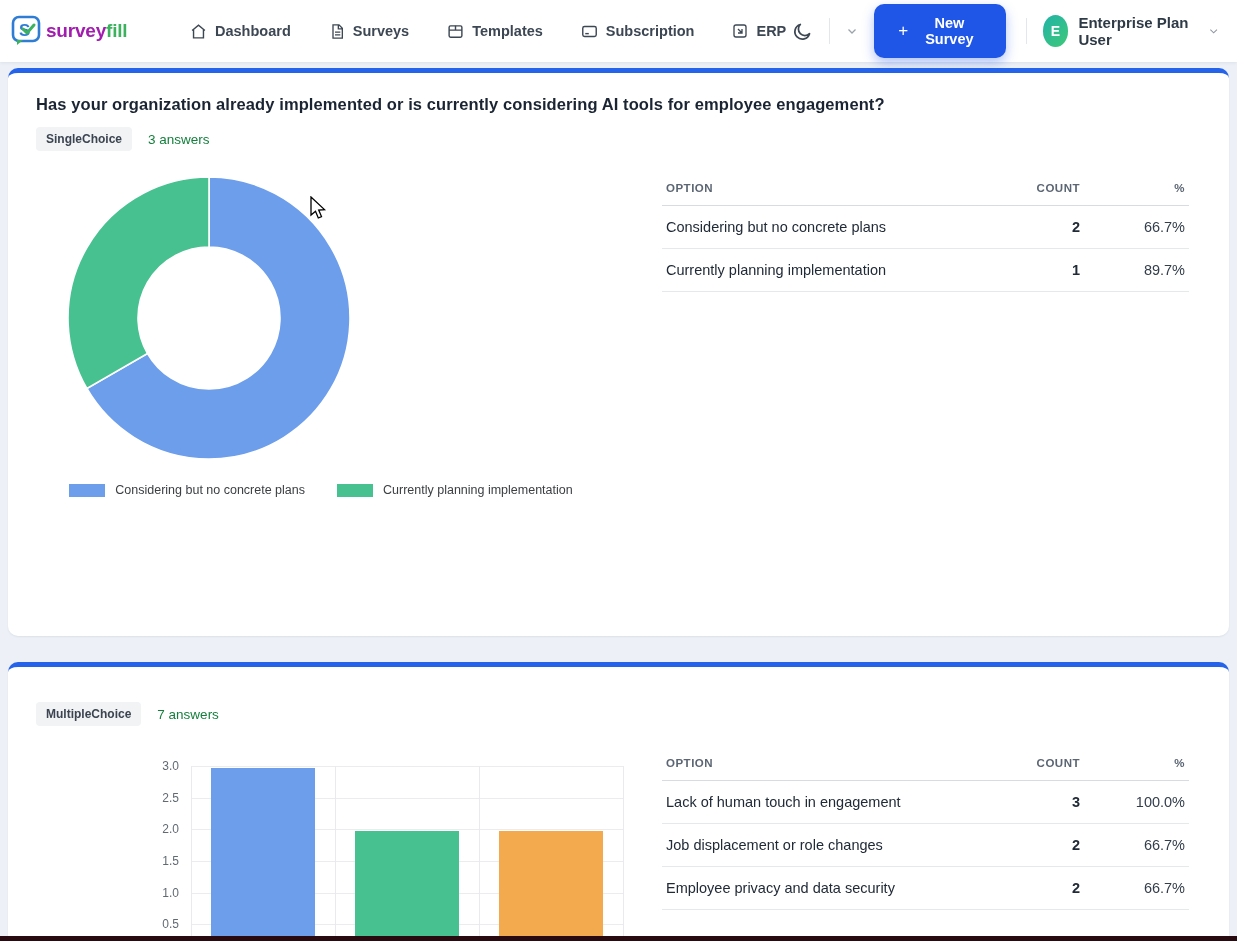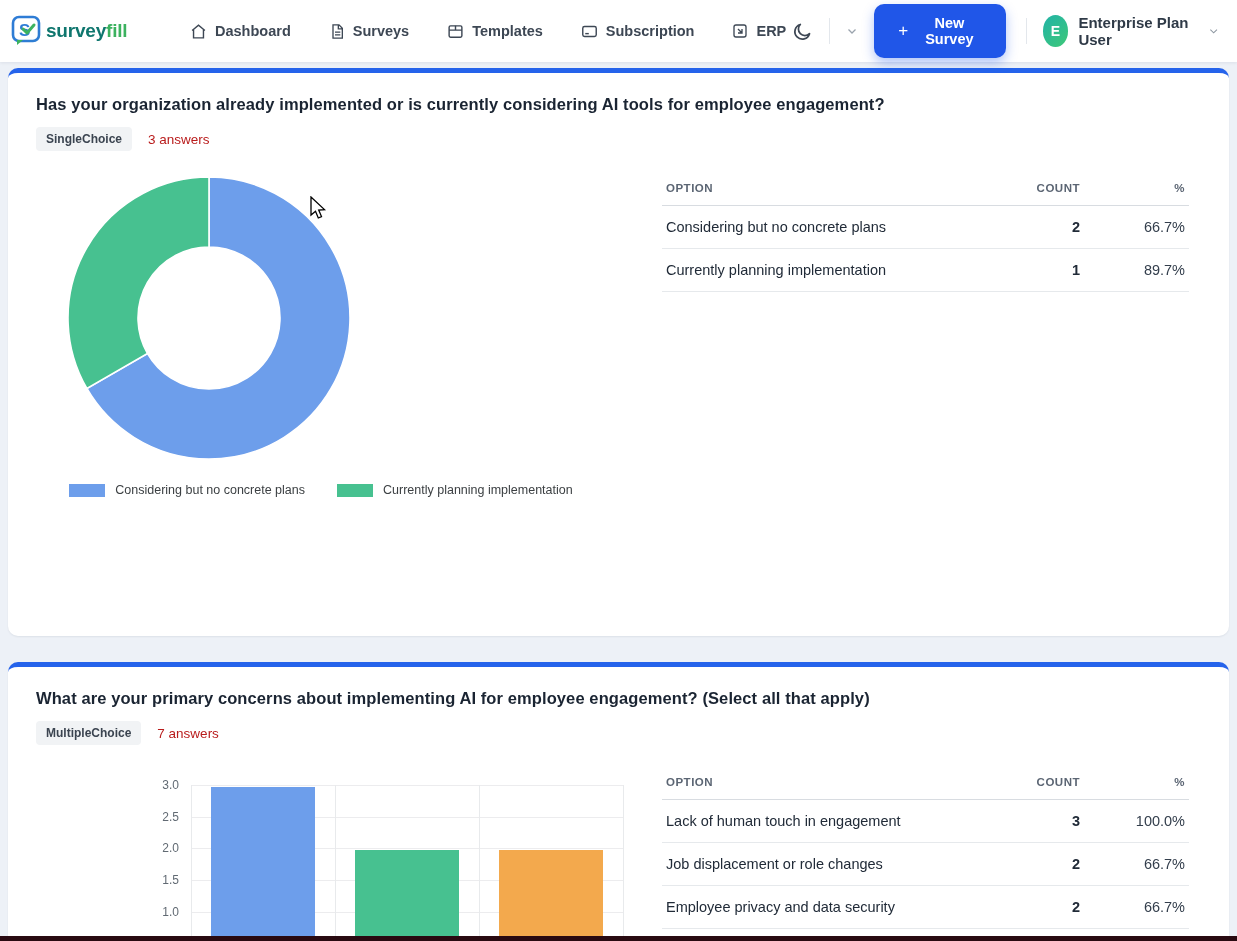--- a/index.html
+++ b/index.html
@@ -4,21 +4,21 @@
 <style>
   * { margin:0; padding:0; box-sizing:border-box; }
   html,body { width:1237px; height:941px; overflow:hidden;
     font-family:"Liberation Sans", sans-serif; background:#edf1f7; position:relative; }
 
   
   .topbar { height:62px; background:#fff; display:flex; align-items:center;
     padding:0 18px 0 10px; box-shadow:0 1px 3px rgba(20,30,60,.08); position:relative; z-index:5;}
   .brand { display:flex; align-items:center; gap:2px; min-width:150px; cursor:pointer;}
   .brand-text { font-size:19px; font-weight:bold; letter-spacing:-0.2px;}
-  .brand-text .b1 { color:#0f766e; } .brand-text .b2 { color:#3cb25f; }
+  .brand-text .b1 { color:#a21caf; } .brand-text .b2 { color:#3cb25f; }
   nav.main-nav { display:flex; align-items:center; gap:38px; margin-left:30px;justify-content:flex-end; }
   .nav-item { display:flex; align-items:center; gap:8px; color:#3d4754; font-size:14.5px;
     font-weight:600; text-decoration:none; cursor:pointer; }
   .nav-item svg { stroke:#3d4754; }
   .topbar-right { margin-left:auto; display:flex; align-items:center; }
   .icon-btn { background:none; border:none; cursor:pointer; display:flex; align-items:center; padding:6px;}
   .vdiv { width:1px; height:26px; background:#e3e7ec; margin:0 10px; }
   .new-survey-btn { display:flex; align-items:center; gap:9px; background:#2056e8; color:#fff;
     border:none; border-radius:10px; font-family:inherit; font-size:14.5px; font-weight:700;
     padding:11px 24px; margin:0 10px; cursor:pointer; box-shadow:0 5px 12px rgba(32,86,232,.35);}
@@ -32,21 +32,21 @@
   
   .content { padding:6px 8px 0 8px; }
   .card { background:#fff; border-radius:10px; border-top:5px solid #2563eb;
     box-shadow:0 1px 2px rgba(16,24,40,.07); padding:22px 28px 24px 28px; overflow:hidden;}
   .card-1 { height:568px; }
   .card-2 { height:500px; margin-top:26px; }
   .q-title { font-size:16.5px; font-weight:700; color:#1a2432; letter-spacing:.1px;}
   .badge-row { display:flex; align-items:center; gap:16px; margin-top:13px; }
   .type-badge { background:#f1f3f5; border-radius:4px; color:#3b4450; font-size:12px;
     font-weight:700; padding:5px 10px; }
-  .answers { color:#b91c1c; font-size:13.5px; }
+  .answers { color:#15803d; font-size:13.5px; }
   .card-body { display:flex; margin-top:18px; }
   .chart-col { width:600px; flex:0 0 aupx; }
   .table-col { flex:1; margin-left:26px; margin-right:12px; padding-top:4px;}
 
   
   table.result { width:100%; border-collapse:collapse; }
   table.result th { text-align:left; font-size:11.5px; font-weight:700; letter-spacing:.5px;
     color:#5b6573; padding:9px 4px 11px 4px; border-bottom:1px solid #d8dce1; }
   table.result th.num, table.result td.num { text-align:right; }
   table.result th.count-col { width:120px; } table.result th.pct-col { width:105px; }
@@ -211,21 +211,20 @@
               <td class="num count">1</td>
               <td class="num pct">89.7%</td>
             </tr>
           </tbody>
         </table>
       </div>
     </div>
   </section>
 
   <section class="card card-2">
-    <h2 class="q-title">What are your primary concerns about implementing AI for employee engagement? (Select all that apply)</h2>
     <div class="badge-row">
       <span class="type-badge">MultipleChoice</span>
       <span class="answers">7 answers</span>
     </div>
     <div class="card-body">
       <div class="chart-col">
         <div class="barchart" id="barchart">
             <div class="bc-plot">
               <div class="bc-grid" style="top: 0px;"></div>
               <div class="bc-grid" style="top: 31.6667px;"></div>

